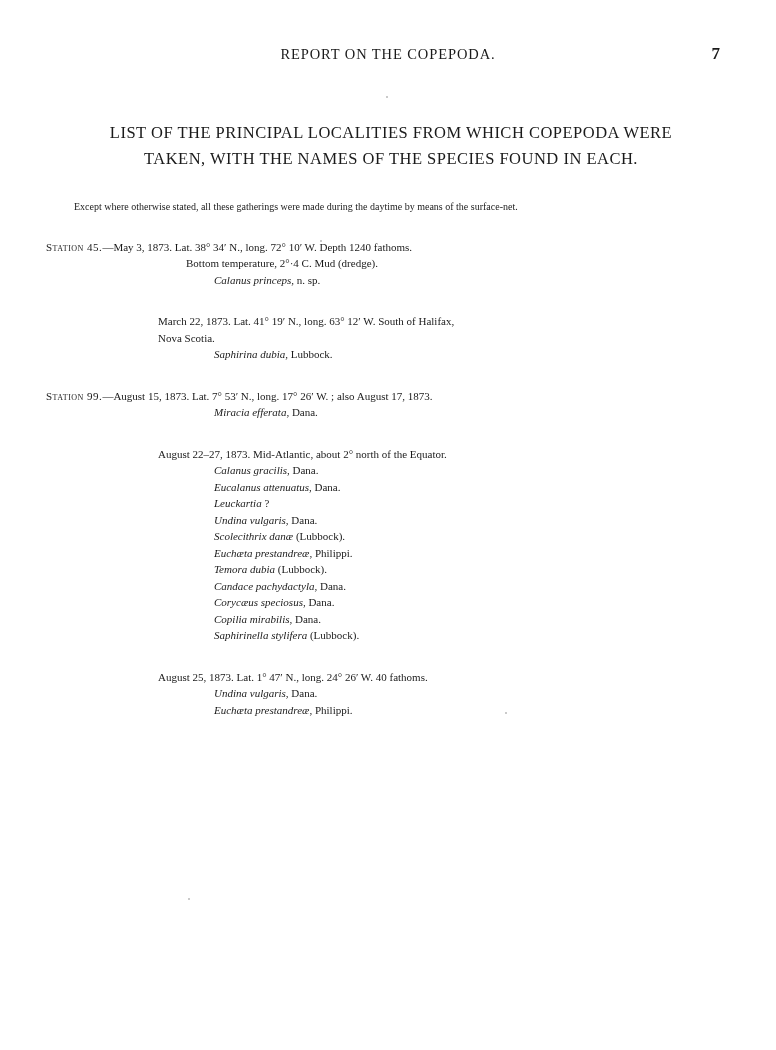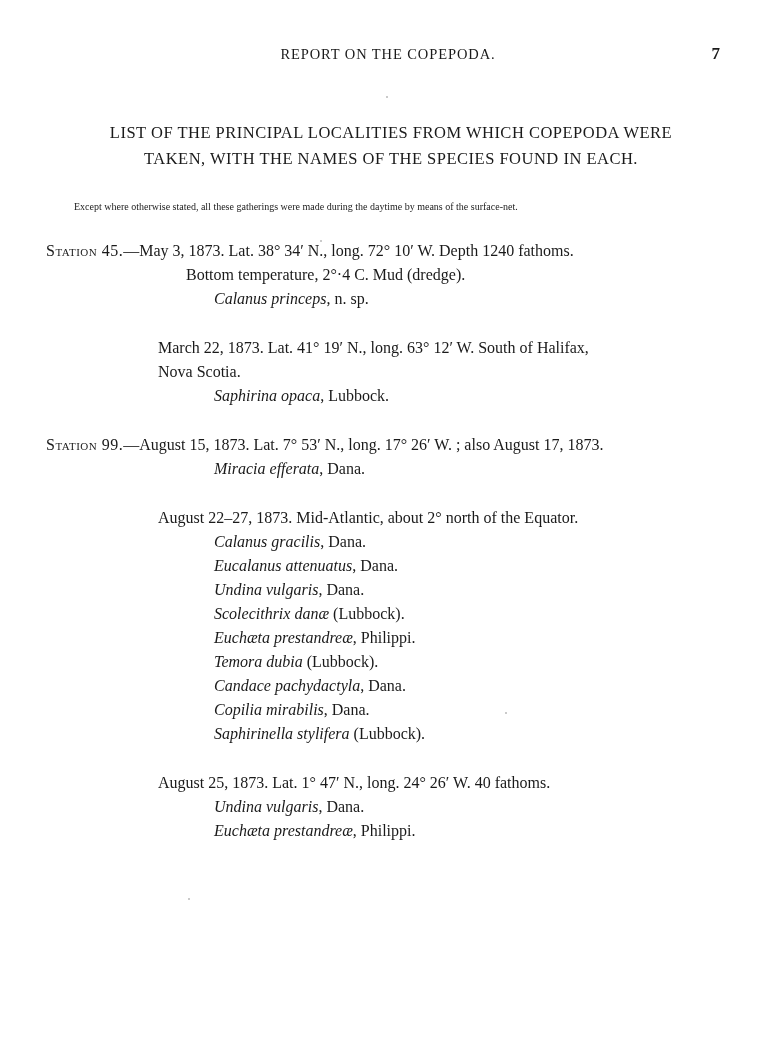--- a/index.html
+++ b/index.html
@@ -65,21 +65,21 @@
     margin-top: 26px;
     font-size: 10px;
     line-height: 1.52;
     text-align: justify;
     text-indent: 28px;
     padding-right: 4px;
   }
 
   .entry {
     margin-top: 25px;
-    font-size: 16px;
+    font-size: 11px;
     line-height: 1.5;
   }
 
   .entry-head {
     text-indent: 0;
     padding-left: 48px;
     text-indent: -48px;
     margin: 0;
   }
   .entry-head.indent-mid {
@@ -147,41 +147,43 @@
       <div class="species-list">
         <p class="species"><i>Calanus princeps</i><span>, n. sp.</span></p>
       </div>
     </div>
 
 
     <div class="entry">
       <p class="entry-head indent-mid">March 22, 1873.    Lat. 41° 19′ N., long. 63° 12′ W.    South of Halifax,</p>
       <p class="cont-line centeredish">Nova Scotia.</p>
       <div class="species-list">
-        <p class="species"><i>Saphirina opaca</i><span>, Lubbock.</span></p>
+        <p class="species"><i>Saphirina dubia</i><span>, Lubbock.</span></p>
       </div>
     </div>
 
     <div class="entry">
       <p class="entry-head"><span class="sc">Station 99.</span><span>—August 15, 1873.   Lat. 7° 53′ N., long. 17° 26′ W. ; also August 17, 1873.</span></p>
       <div class="species-list">
         <p class="species"><i>Miracia efferata</i><span>, Dana.</span></p>
       </div>
     </div>
 
     <div class="entry">
       <p class="entry-head indent-mid2">August 22–27, 1873.   Mid-Atlantic, about 2° north of the Equator.</p>
       <div class="species-list">
         <p class="species"><i>Calanus gracilis</i><span>, Dana.</span></p>
         <p class="species"><i>Eucalanus attenuatus</i><span>, Dana.</span></p>
+        <p class="species"><i>Leuckartia</i><span>          ?</span></p>
         <p class="species"><i>Undina vulgaris</i><span>, Dana.</span></p>
         <p class="species"><i>Scolecithrix danæ</i><span> (Lubbock).</span></p>
         <p class="species"><i>Euchæta prestandreæ</i><span>, Philippi.</span></p>
         <p class="species"><i>Temora dubia</i><span> (Lubbock).</span></p>
         <p class="species"><i>Candace pachydactyla</i><span>, Dana.</span></p>
+        <p class="species"><i>Corycæus speciosus</i><span>, Dana.</span></p>
         <p class="species"><i>Copilia mirabilis</i><span>, Dana.</span></p>
         <p class="species"><i>Saphirinella stylifera</i><span> (Lubbock).</span></p>
       </div>
     </div>
 
     <div class="entry">
       <p class="entry-head indent-mid2">August 25, 1873.   Lat. 1° 47′ N., long. 24° 26′ W.   40 fathoms.</p>
       <div class="species-list">
         <p class="species"><i>Undina vulgaris</i><span>, Dana.</span></p>
         <p class="species"><i>Euchæta prestandreæ</i><span>, Philippi.</span></p>

